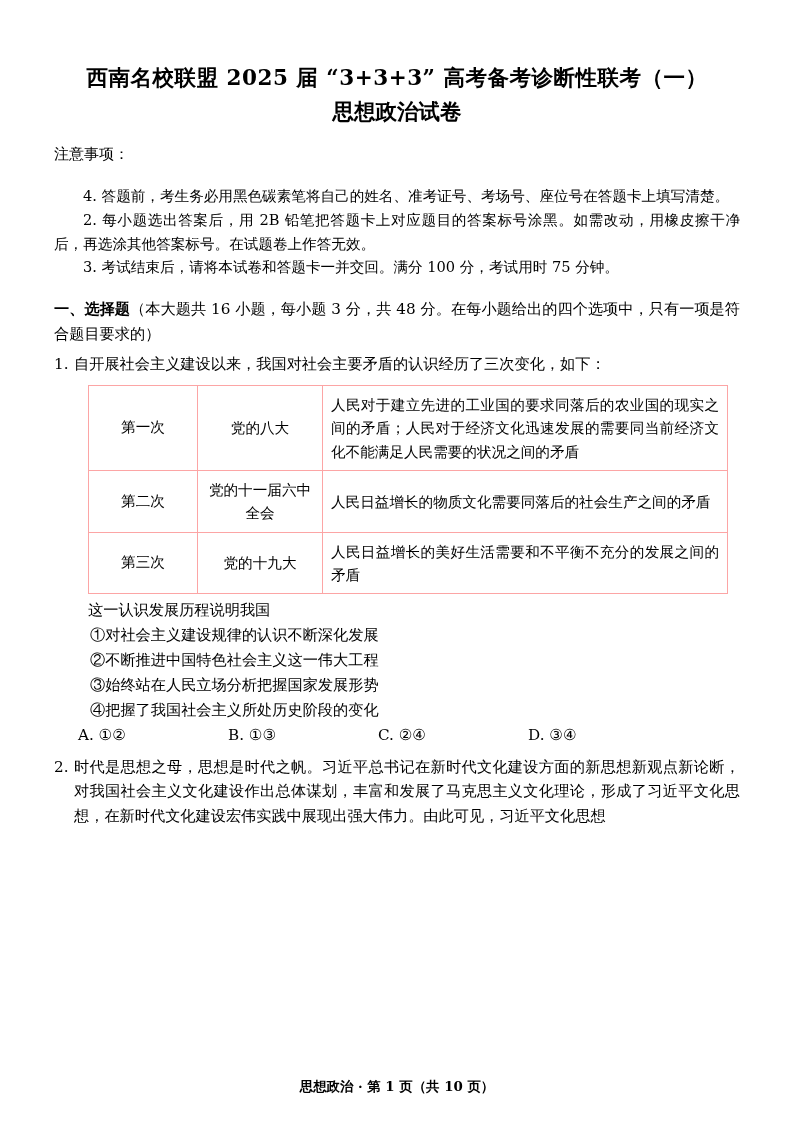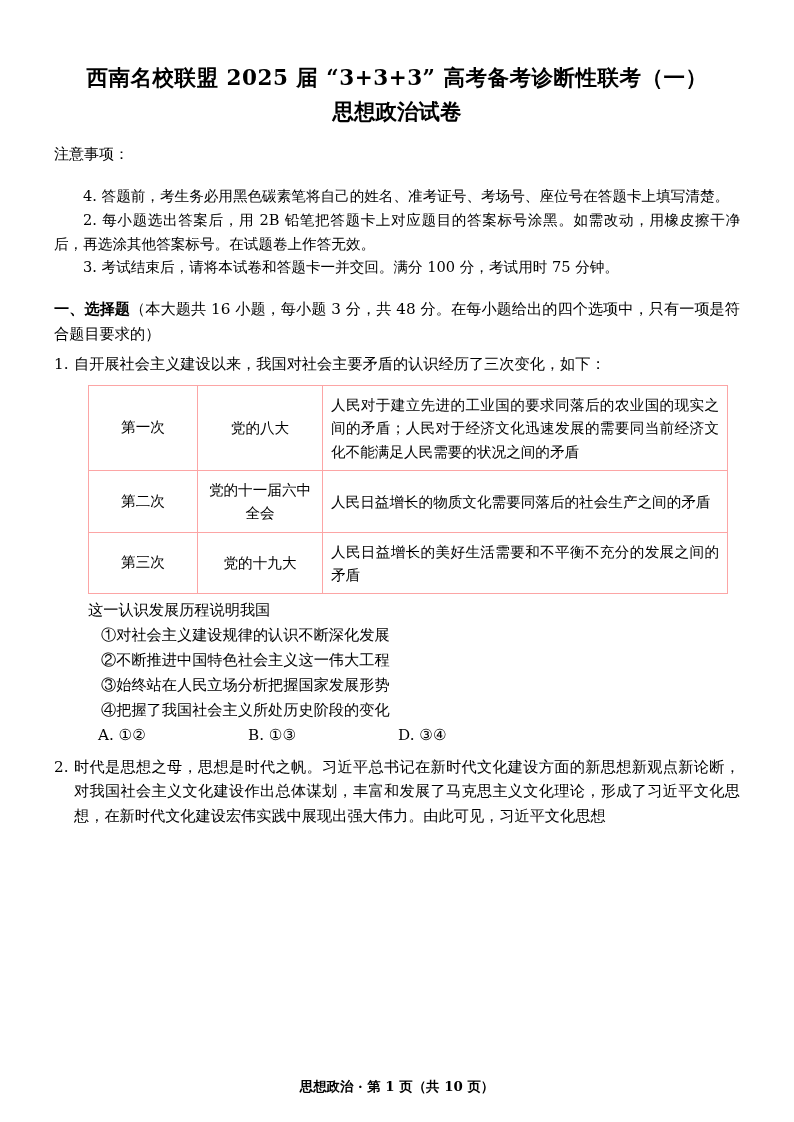--- a/index.html
+++ b/index.html
@@ -109,24 +109,24 @@
   }
   
   .lead-line {
     font-size: 15.2px;
     line-height: 1.64;
     margin-left: 34px;
   }
   .opt-line {
     font-size: 15.2px;
     line-height: 1.64;
-    margin-left: 47px;
+    margin-left: 36px;
   }
   .choices {
-    margin-left: 44px;
+    margin-left: 24px;
     font-size: 15.2px;
     line-height: 1.7;
     display: flex;
   }
   .choices span {
     display: inline-block;
     width: 150px;
   }
   
   .footer {
@@ -185,20 +185,21 @@
 
   <div class="lead-line">这一认识发展历程说明我国</div>
   <div class="opt-line">①对社会主义建设规律的认识不断深化发展</div>
   <div class="opt-line">②不断推进中国特色社会主义这一伟大工程</div>
   <div class="opt-line">③始终站在人民立场分析把握国家发展形势</div>
   <div class="opt-line">④把握了我国社会主义所处历史阶段的变化</div>
 
   <div class="choices">
     <span>A. ①②</span>
     <span>B. ①③</span>
+    <span>C. ②④</span>
     <span>D. ③④</span>
   </div>
 
   <div class="q">
     <div class="q-num">2.</div>
     <div class="q-body">时代是思想之母，思想是时代之帆。习近平总书记在新时代文化建设方面的新思想新观点新论断，对我国社会主义文化建设作出总体谋划，丰富和发展了马克思主义文化理论，形成了习近平文化思想，在新时代文化建设宏伟实践中展现出强大伟力。由此可见，习近平文化思想</div>
   </div>
 
   <div class="footer">思想政治 · 第 1 页（共 10 页）</div>
 </div>

